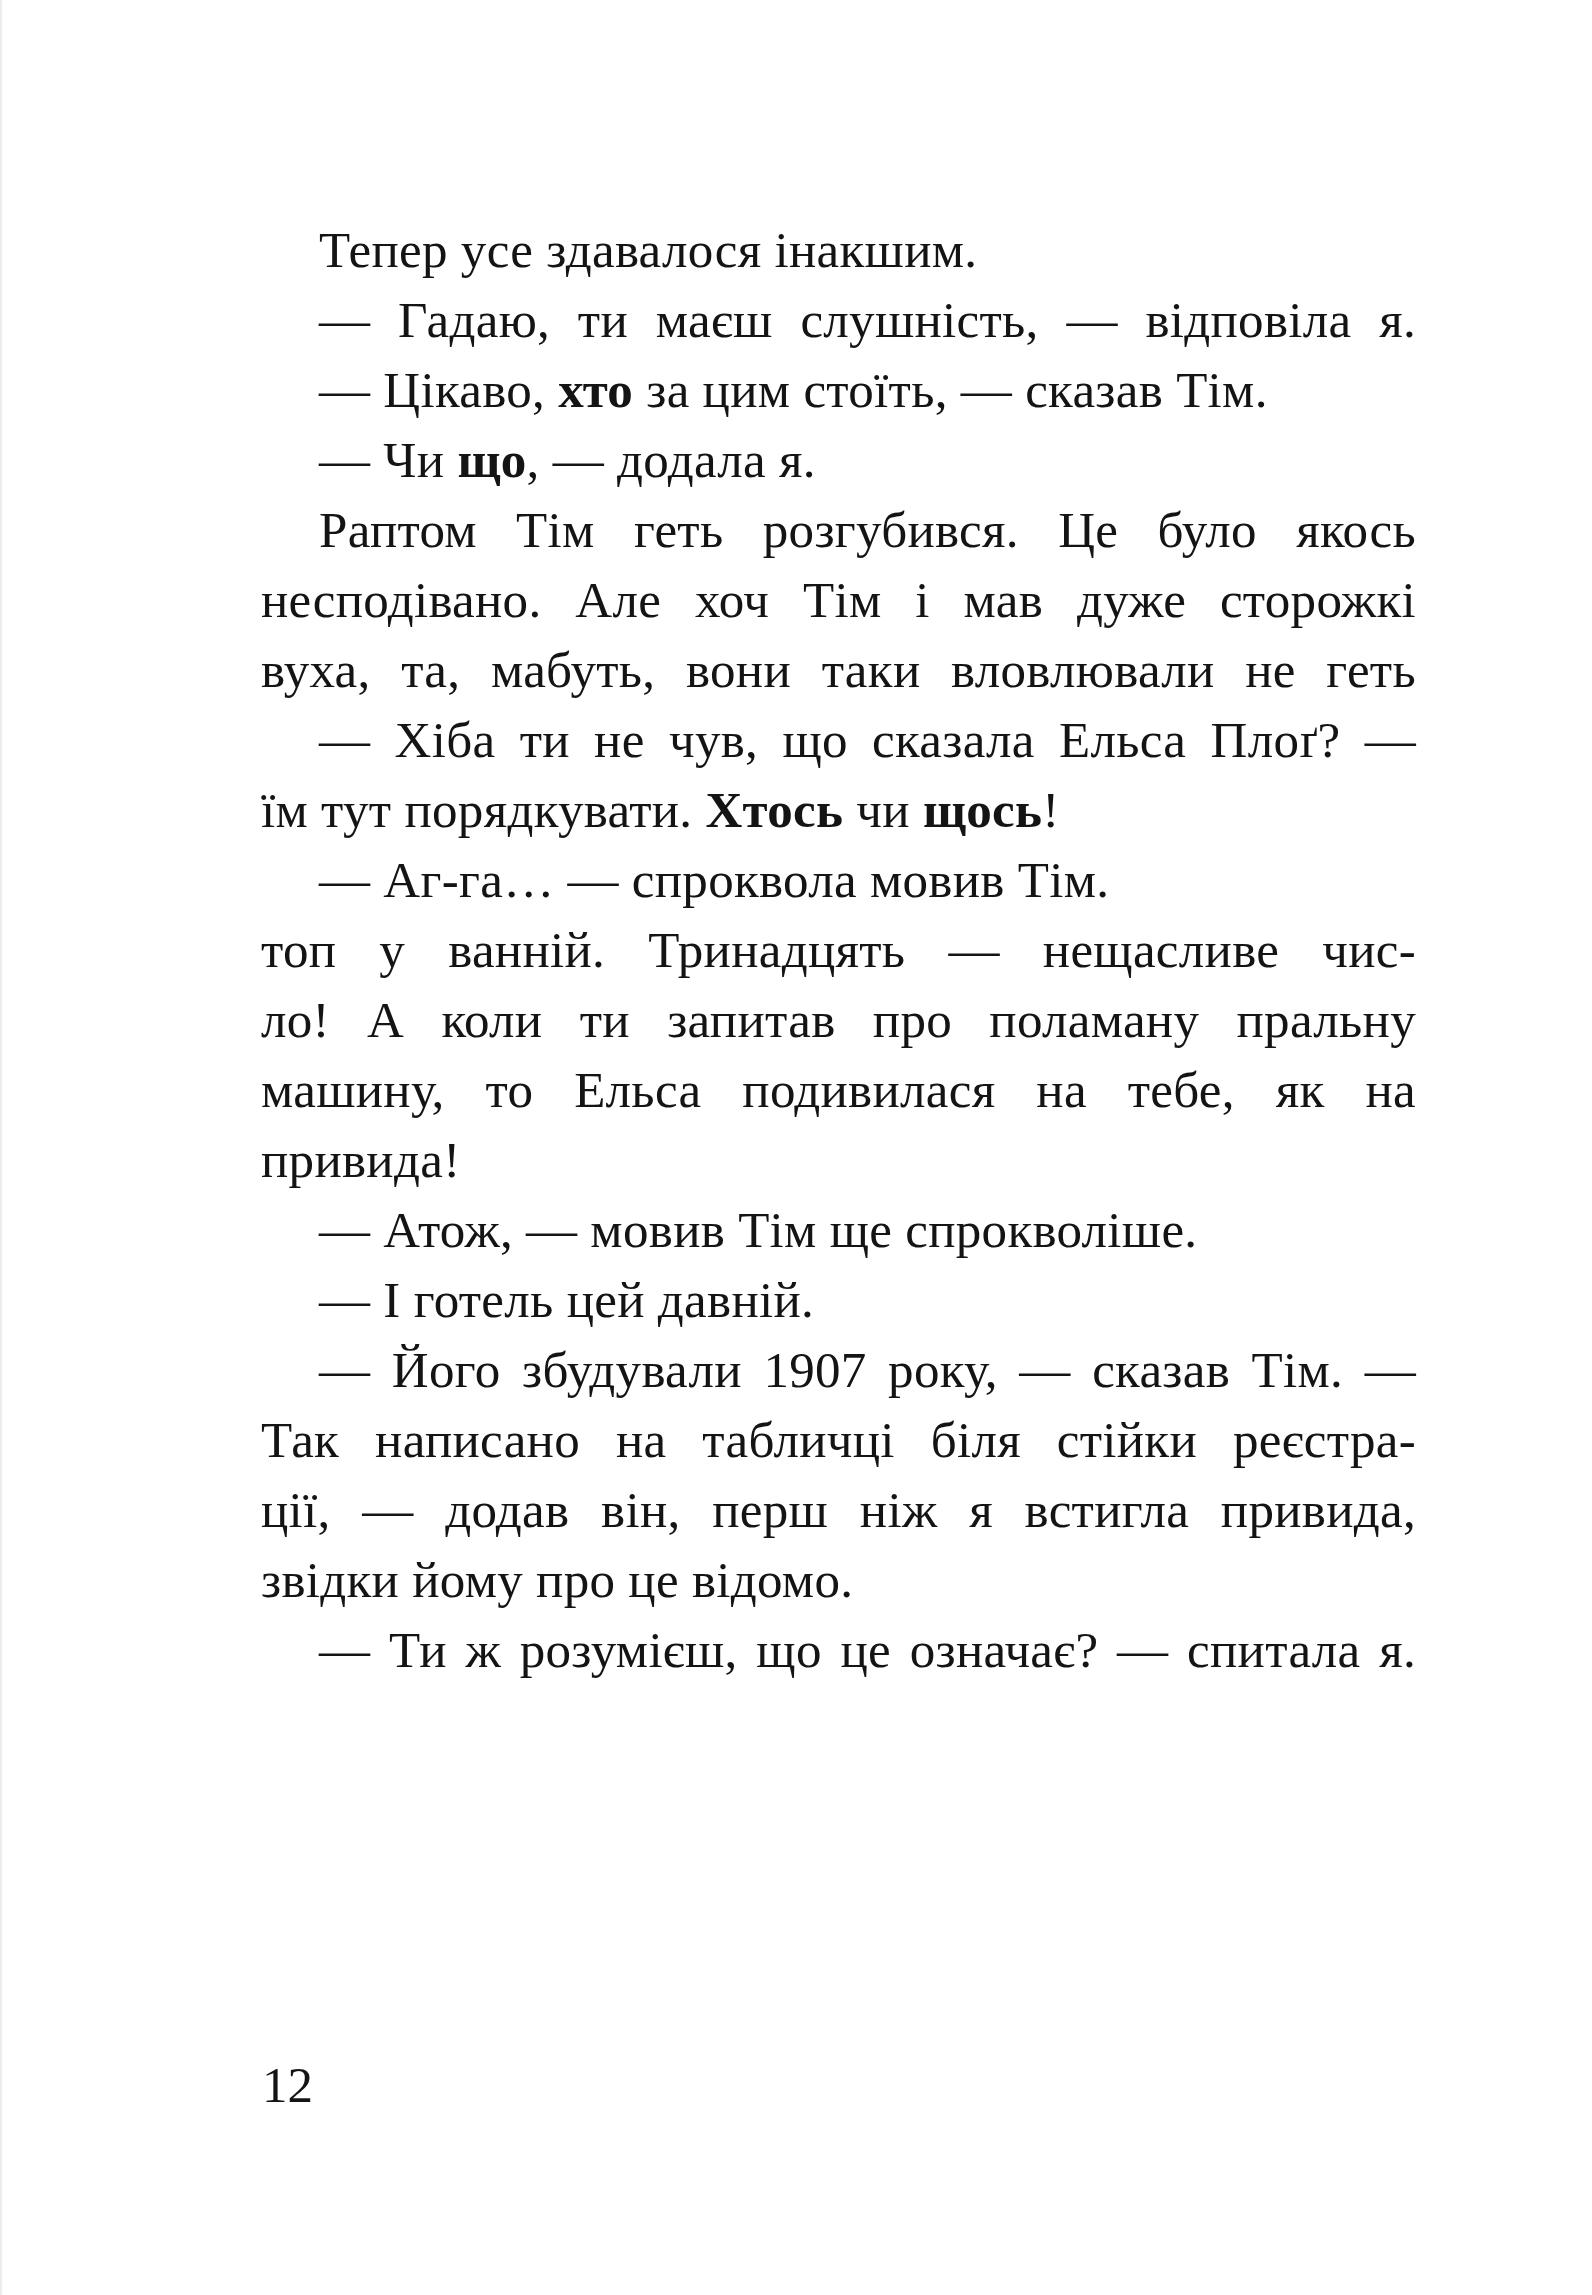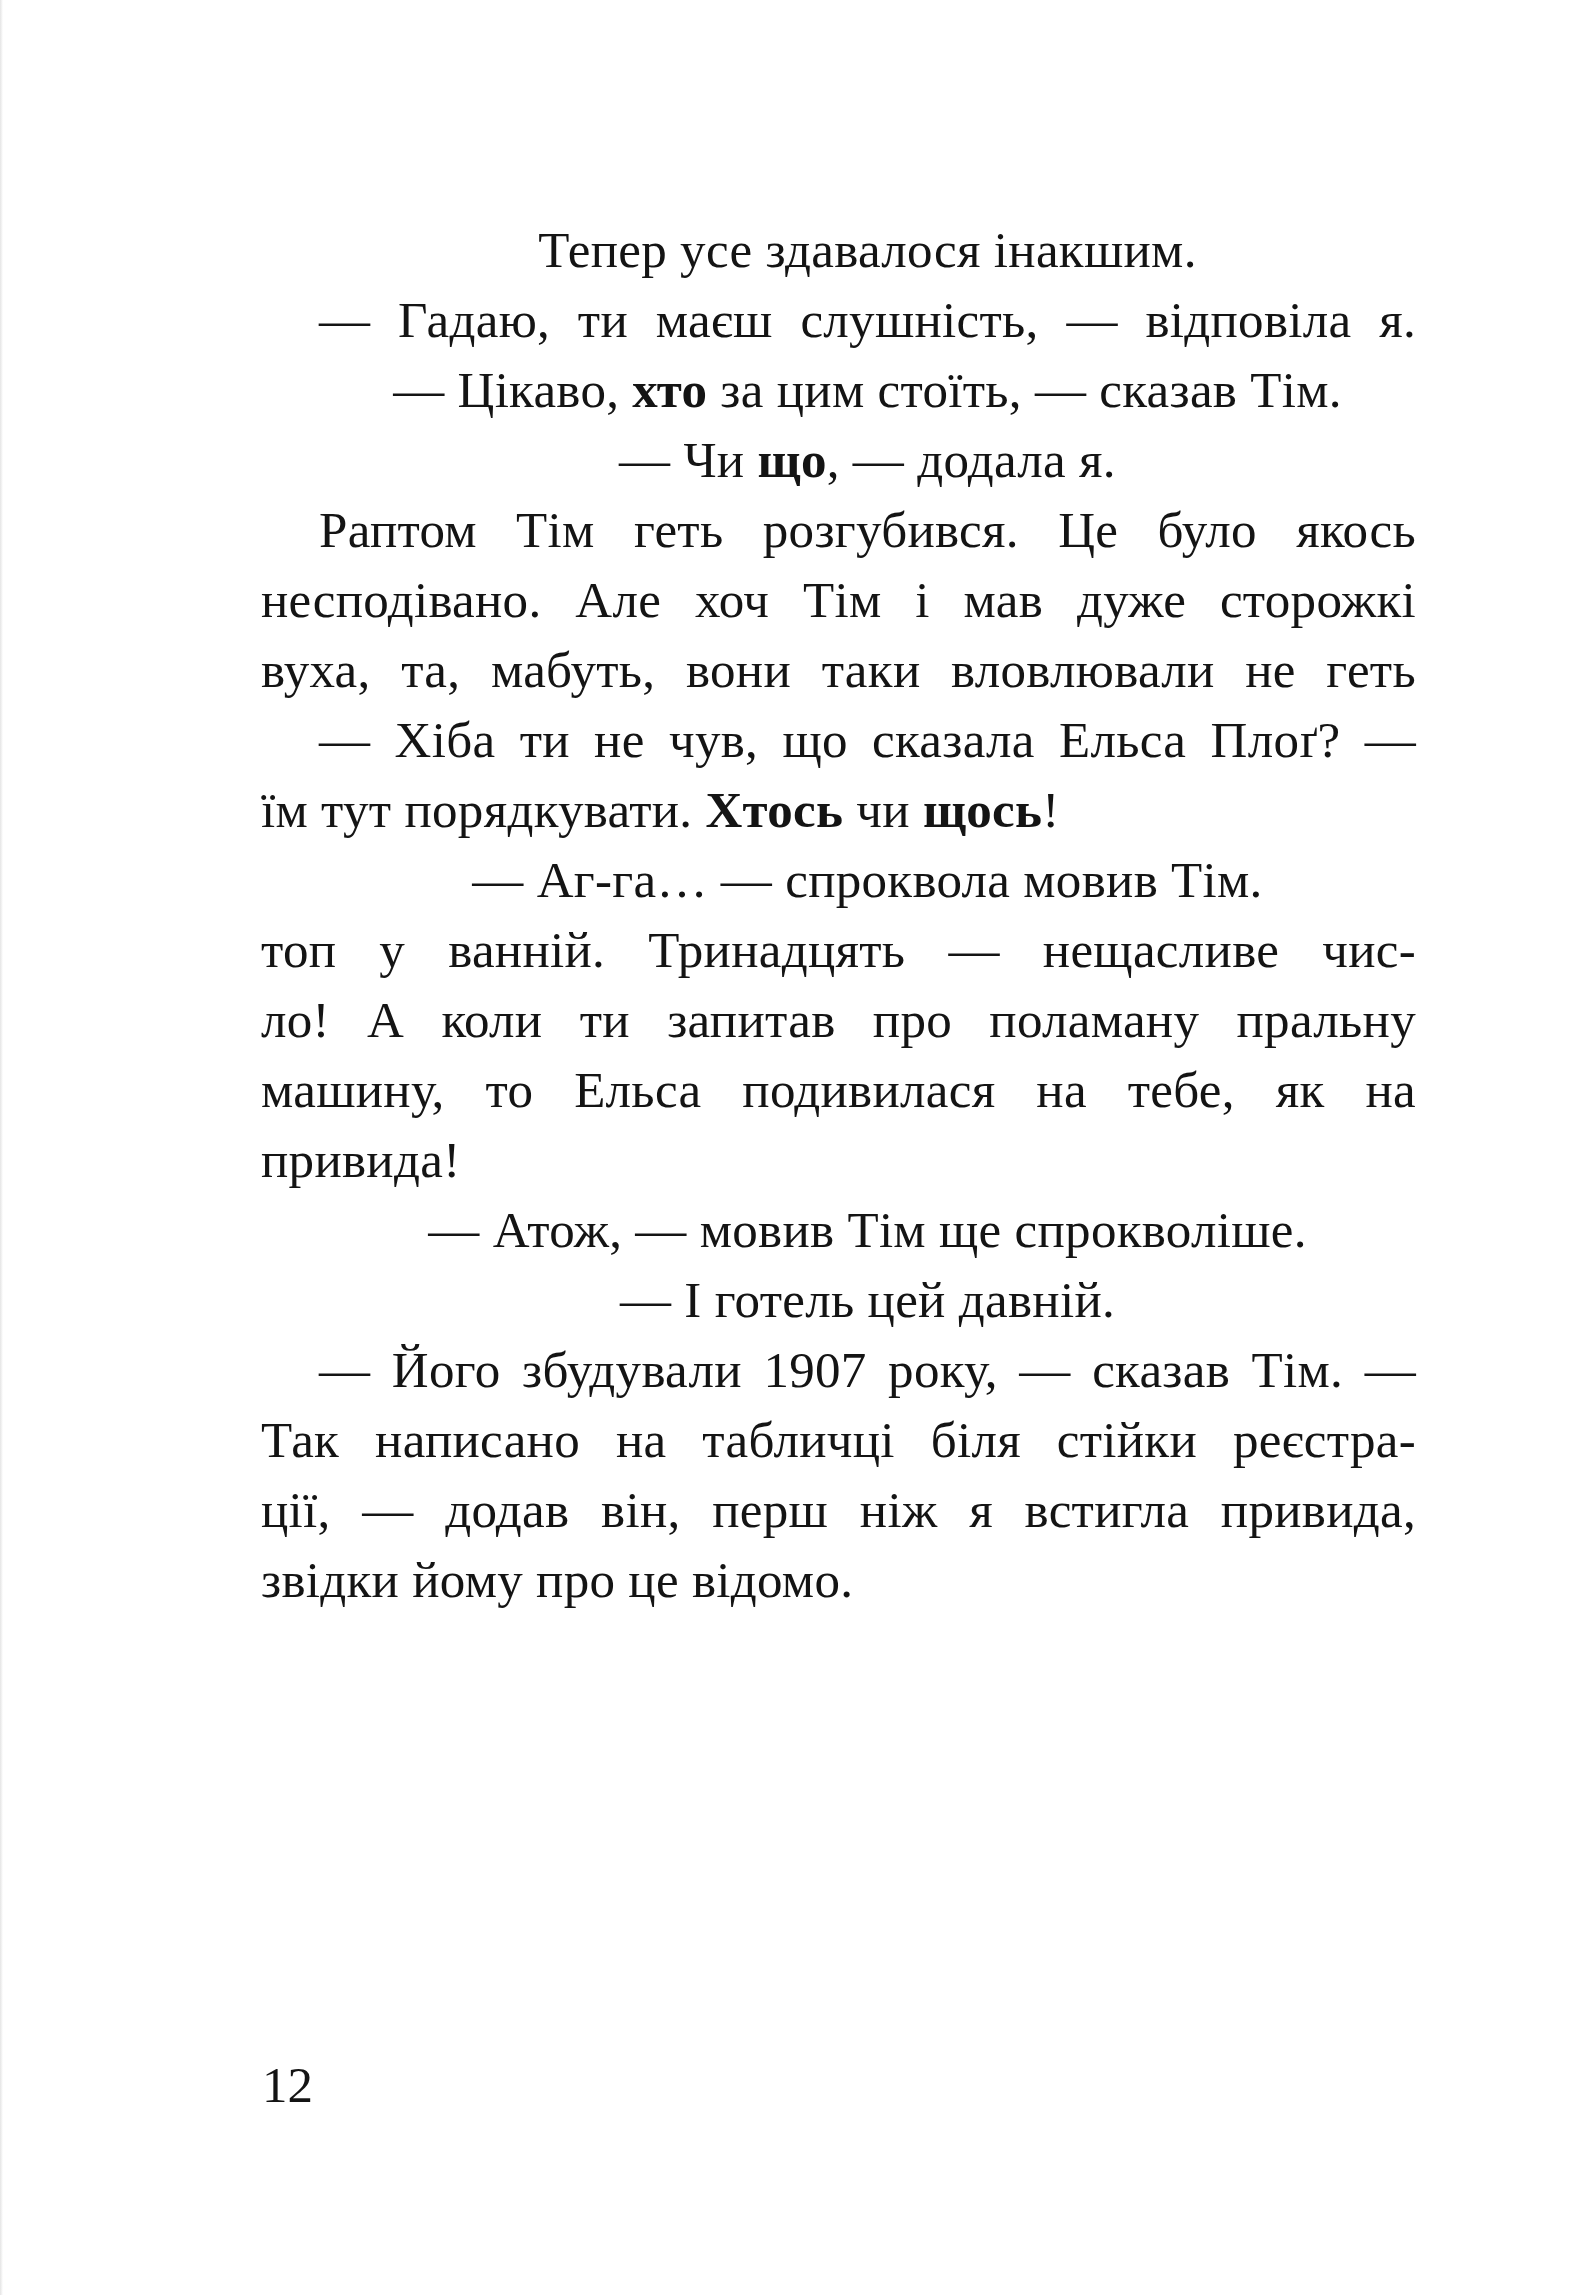--- a/index.html
+++ b/index.html
@@ -36,21 +36,20 @@
     height: 70px;
     overflow: visible;
   }
   .line.justify {
     text-align: justify;
     text-align-last: justify;
     white-space: normal;
   }
   .line.indent {
     padding-left: 58px;
-    text-align: center;
   }
   .seg-bold {
     font-weight: bold;
   }
   .page-number {
     position: absolute;
     left: 262px;
     top: 2056px;
     font-size: 51px;
     line-height: 58px;
@@ -75,16 +74,17 @@
     <div class="line justify"><span>топ у ванній. Тринадцять — нещасливе чис-</span></div>
     <div class="line justify"><span>ло! А коли ти запитав про поламану пральну</span></div>
     <div class="line justify"><span>машину, то Ельса подивилася на тебе, як на</span></div>
     <div class="line"><span>привида!</span></div>
     <div class="line indent"><span>— Атож, — мовив Тім ще спрокволіше.</span></div>
     <div class="line indent"><span>— І готель цей давній.</span></div>
     <div class="line indent justify"><span>— Його збудували 1907 року, — сказав Тім. —</span></div>
     <div class="line justify"><span>Так написано на табличці біля стійки реєстра-</span></div>
     <div class="line justify"><span>ції, — додав він, перш ніж я встигла привида,</span></div>
     <div class="line"><span>звідки йому про це відомо.</span></div>
+    <div class="line indent justify"><span>— Ти ж розумієш, що це означає? — спитала я.</span></div>
   </div>
 
 <div class="page-number">12</div>
 
 
 </body></html>

